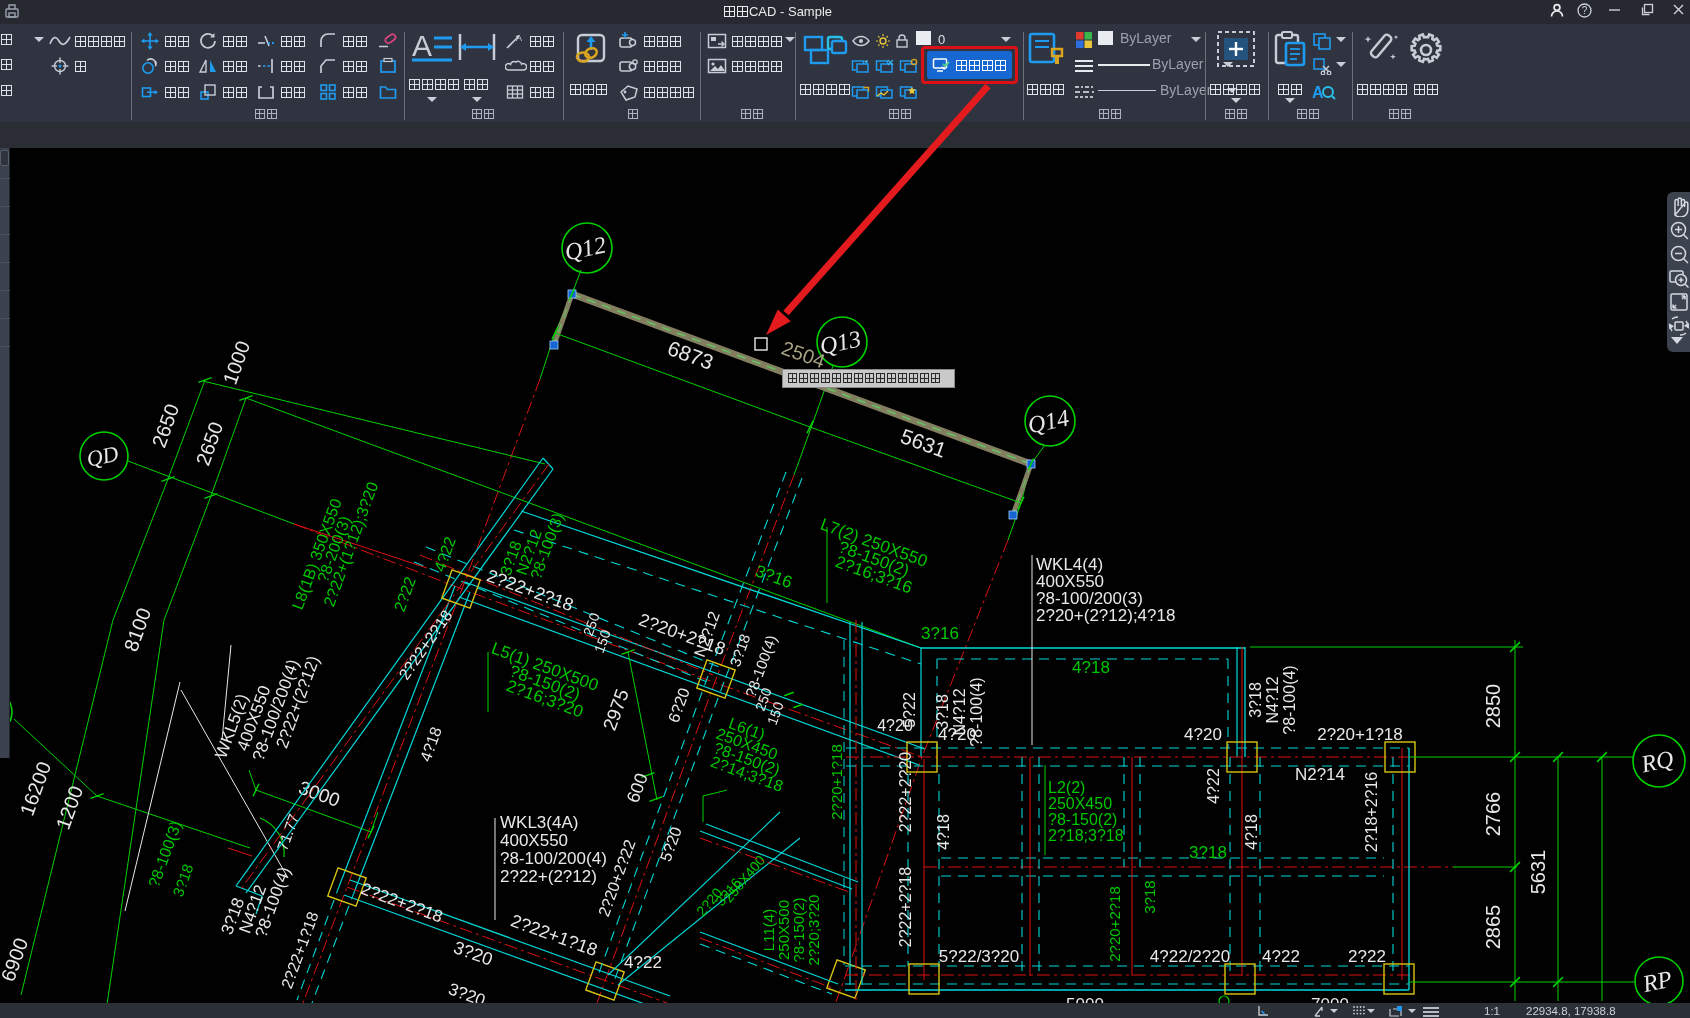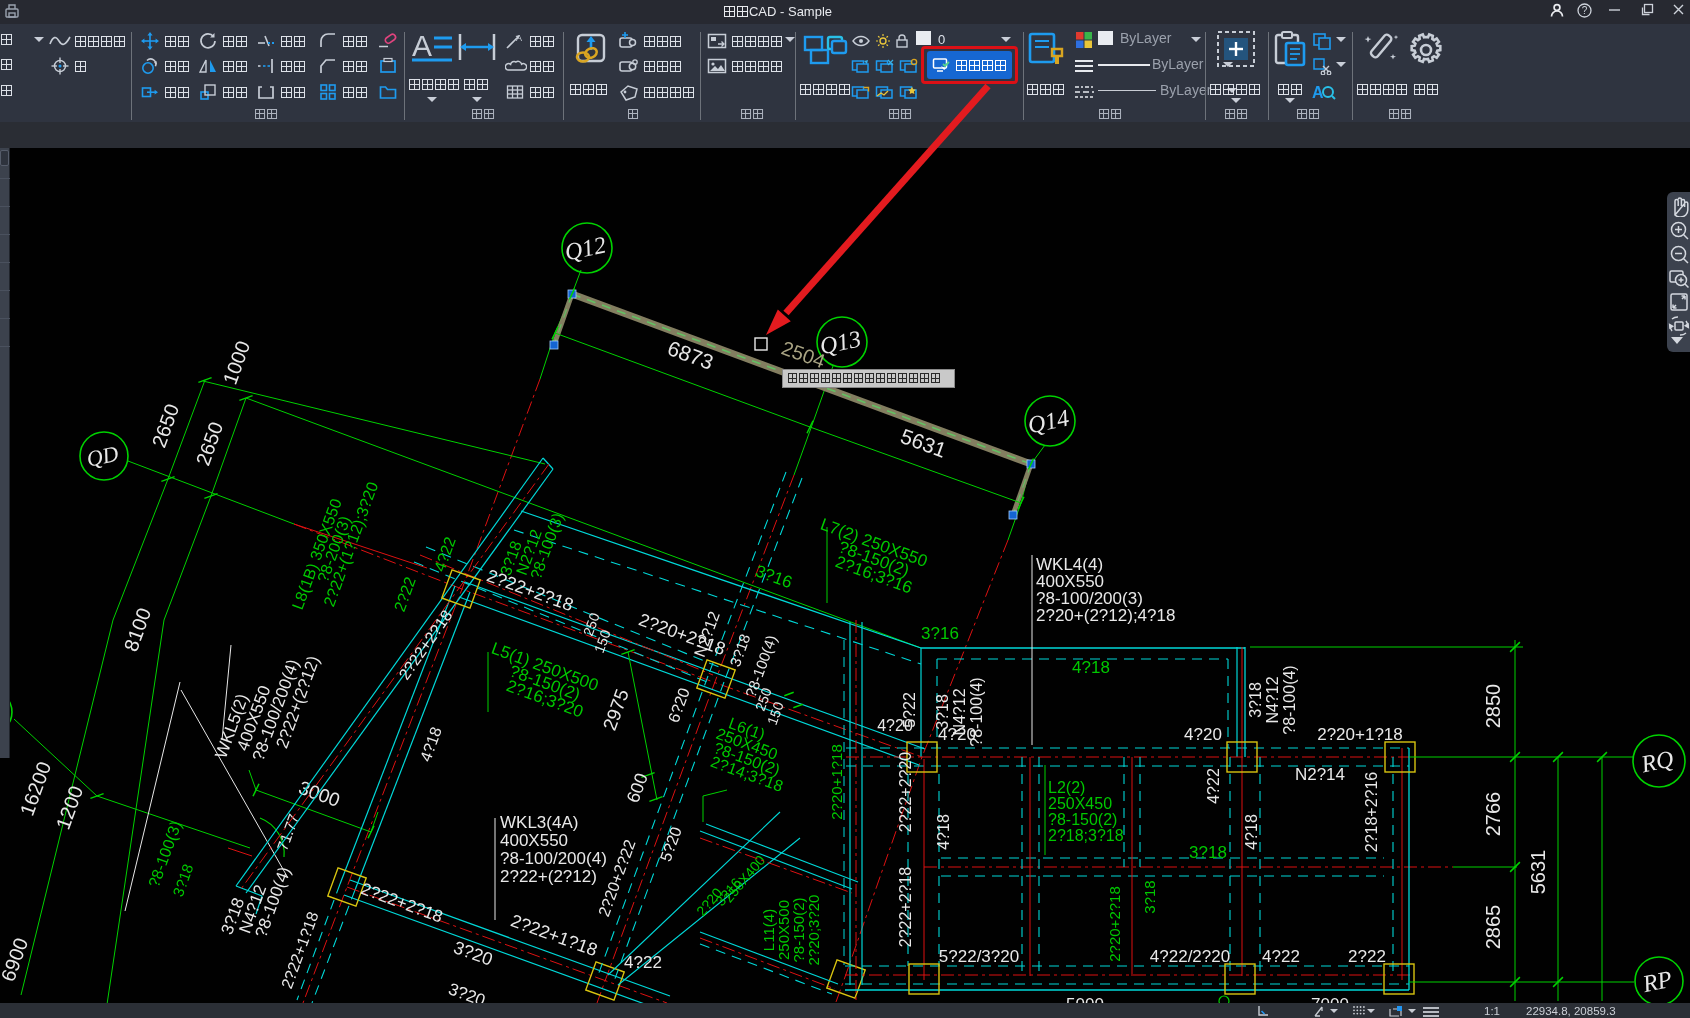--- a/index.html
+++ b/index.html
@@ -788,13 +788,13 @@
       </svg></div>
 <div style="position:absolute;left:1408px;top:1009px;width:0;height:0;border-left:4px solid transparent;border-right:4px solid transparent;border-top:4px solid #c8ccd3"></div>
 <div class="abs" style="left:1422px;top:1004px"><svg width="18" height="13" viewBox="0 0 18 13">
         <g stroke="#c8ccd3" stroke-width="1.8">
           <line x1="1" y1="3" x2="17" y2="3"></line>
           <line x1="1" y1="7" x2="17" y2="7"></line>
           <line x1="1" y1="11" x2="17" y2="11"></line>
         </g>
       </svg></div>
 <div class="abs" style="left:1484px;top:1005px;color:#ccd0d7;font-size:11.5px">1:1</div>
-<div class="abs" style="left:1526px;top:1005px;color:#ccd0d7;font-size:11.5px">22934.8, 20859.3</div>
+<div class="abs" style="left:1526px;top:1005px;color:#ccd0d7;font-size:11.5px">22934.8, 17938.8</div>
 </div>
 </body></html>

